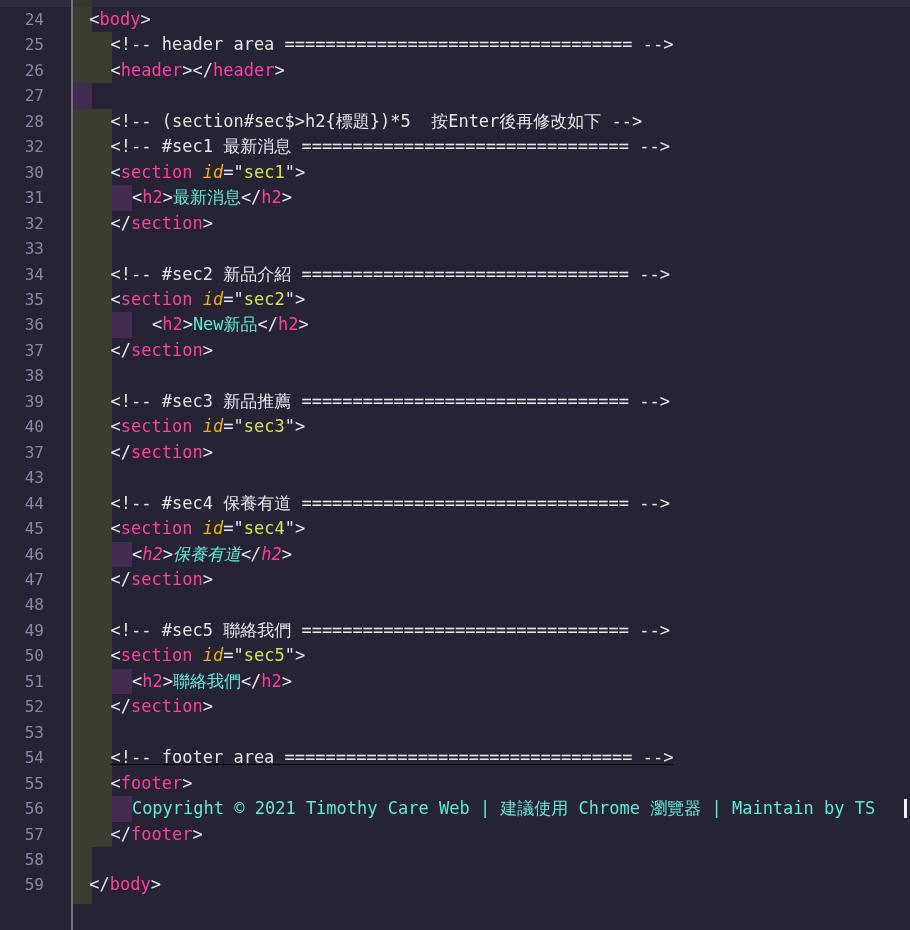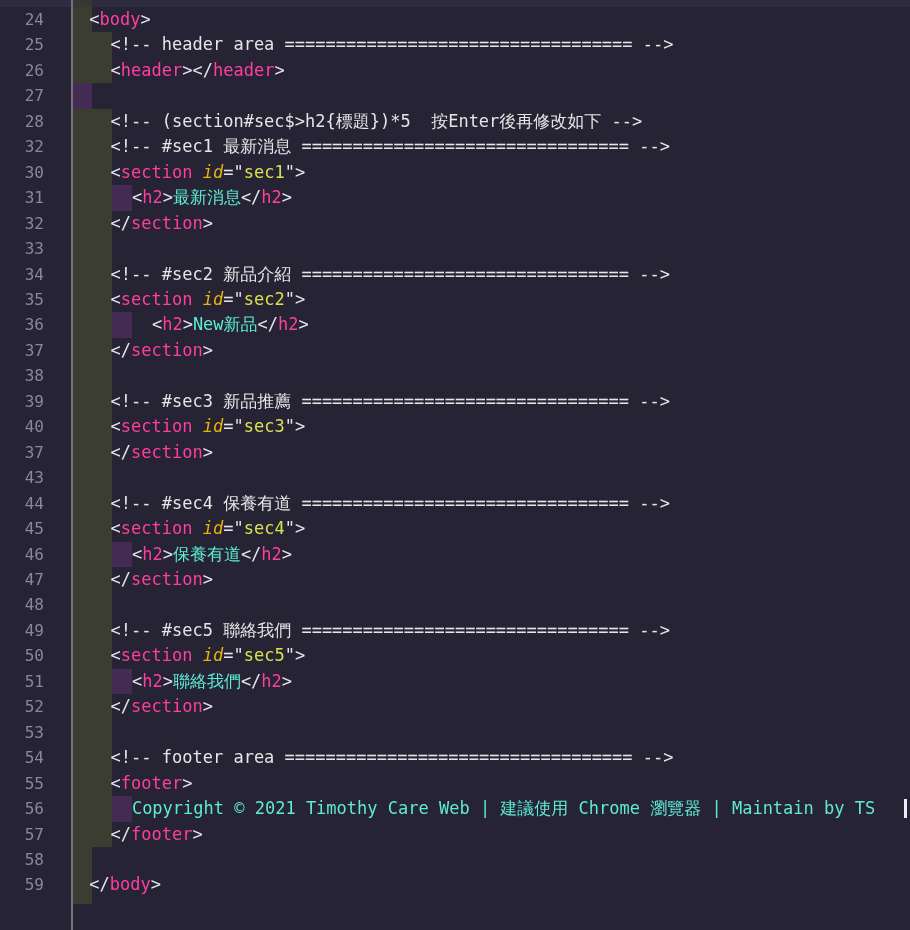--- a/index.html
+++ b/index.html
@@ -169,21 +169,21 @@
         <span class="ln">45</span>
         <div class="mark s0 olive"></div>
         <div class="mark s1 olive"></div>
         <span class="code" style="left: 110.6px;"><span class="t-punct">&lt;</span><span class="t-tag">section</span><span class="t-punct"> </span><span class="t-attr">id</span><span class="t-punct">=</span><span class="t-punct">"</span><span class="t-str">sec4</span><span class="t-punct">"</span><span class="t-punct">&gt;</span></span>
       </div>
       <div class="row">
         <span class="ln">46</span>
         <div class="mark s0 olive"></div>
         <div class="mark s1 olive"></div>
         <div class="mark s2 purple"></div>
-        <span class="code" style="left: 131.9px;"><span class="t-punct">&lt;</span><span class="t-tag">h2</span><span class="t-punct">&gt;</span><span class="t-txt">保養有道</span><span class="t-punct">&lt;/</span><span class="t-tag">h2</span><span class="t-punct">&gt;</span></span>
+        <span class="code" style="left: 131.9px; font-style: italic;"><span class="t-punct">&lt;</span><span class="t-tag">h2</span><span class="t-punct">&gt;</span><span class="t-txt">保養有道</span><span class="t-punct">&lt;/</span><span class="t-tag">h2</span><span class="t-punct">&gt;</span></span>
       </div>
       <div class="row">
         <span class="ln">47</span>
         <div class="mark s0 olive"></div>
         <div class="mark s1 olive"></div>
         <span class="code" style="left: 110.6px;"><span class="t-punct">&lt;/</span><span class="t-tag">section</span><span class="t-punct">&gt;</span></span>
       </div>
       <div class="row">
         <span class="ln">48</span>
         <div class="mark s0 olive"></div>
@@ -216,21 +216,21 @@
       </div>
       <div class="row">
         <span class="ln">53</span>
         <div class="mark s0 olive"></div>
         <div class="mark s1 olive"></div>
       </div>
       <div class="row">
         <span class="ln">54</span>
         <div class="mark s0 olive"></div>
         <div class="mark s1 olive"></div>
-        <span class="code" style="left: 110.6px;"><span class="t-com">&lt;!-- footer area ================================== --&gt;</span></span>
+        <span class="code" style="left: 110.6px; text-decoration: underline;"><span class="t-com">&lt;!-- footer area ================================== --&gt;</span></span>
       </div>
       <div class="row">
         <span class="ln">55</span>
         <div class="mark s0 olive"></div>
         <div class="mark s1 olive"></div>
         <span class="code" style="left: 110.6px;"><span class="t-punct">&lt;</span><span class="t-tag">footer</span><span class="t-punct">&gt;</span></span>
       </div>
       <div class="row">
         <span class="ln">56</span>
         <div class="mark s0 olive"></div>

